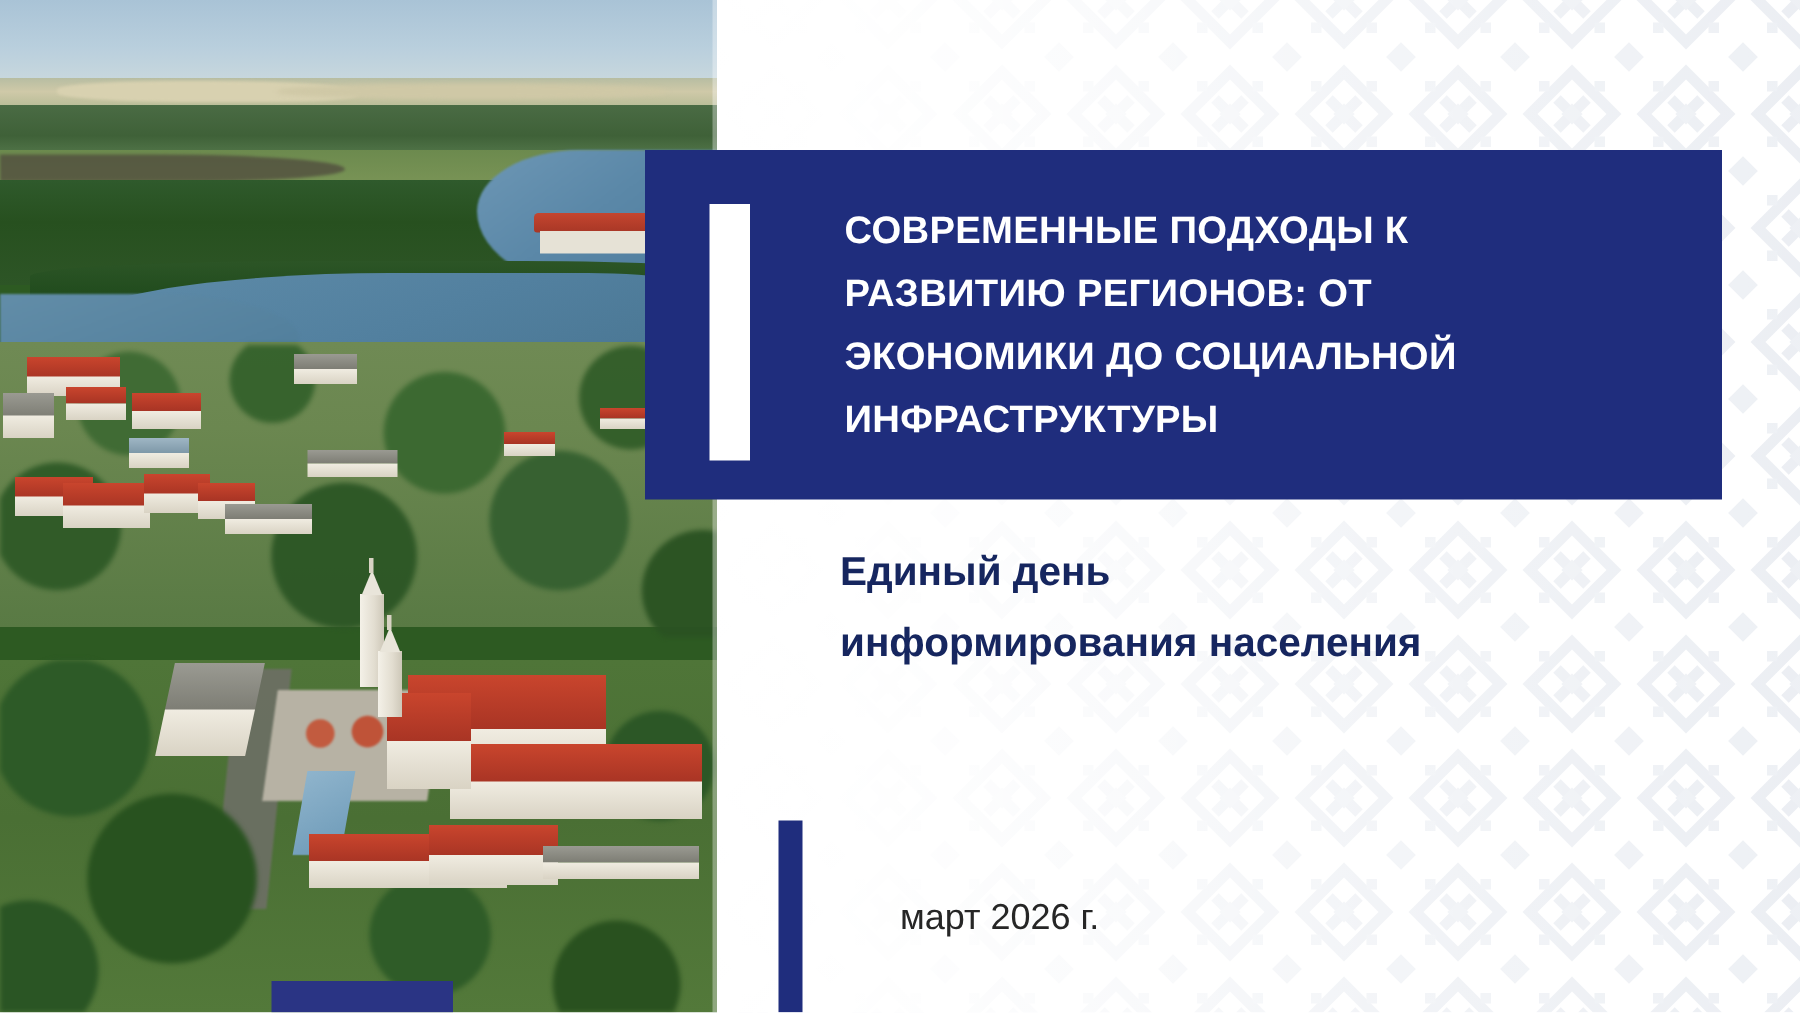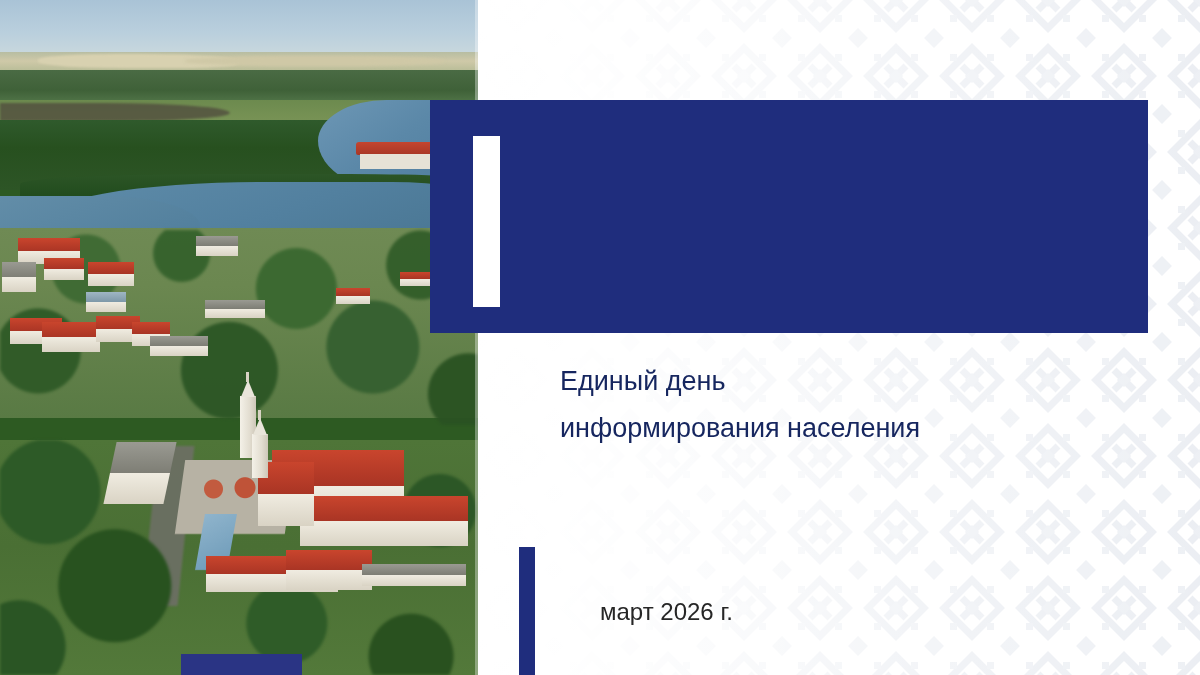--- a/index.html
+++ b/index.html
@@ -244,21 +244,21 @@
     white-space:pre-line;
   }
 
   
   #subtitle{
     position:absolute;
     left:560px; top:358px;
     width:560px;
     color:#16265f;
     font-size:27px;
-    font-weight:normal;
+    font-weight:bold;
     line-height:47px;
     white-space:pre-line;
   }
 
   
   #date{
     position:absolute;
     left:600px; top:598px;
     width:432px;
     color:#262626;
@@ -430,20 +430,24 @@
           <div class="w"></div>
         </div>
       <div class="church-tower" style="left:252px;top:-6px;height:44px;"></div>
     </div>
 
     <div id="photo-edge"></div>
   </div>
 
   <div id="title-banner"></div>
   <div id="title-accent"></div>
+  <div id="title-text">СОВРЕМЕННЫЕ ПОДХОДЫ К
+РАЗВИТИЮ РЕГИОНОВ: ОТ
+ЭКОНОМИКИ ДО СОЦИАЛЬНОЙ
+ИНФРАСТРУКТУРЫ</div>
 
   <div id="subtitle">Единый день
 информирования населения</div>
 
   <div id="bar-vertical"></div>
   <div id="block-bottom-left"></div>
 
   <div id="date">март 2026 г.</div>
 
 </div>

